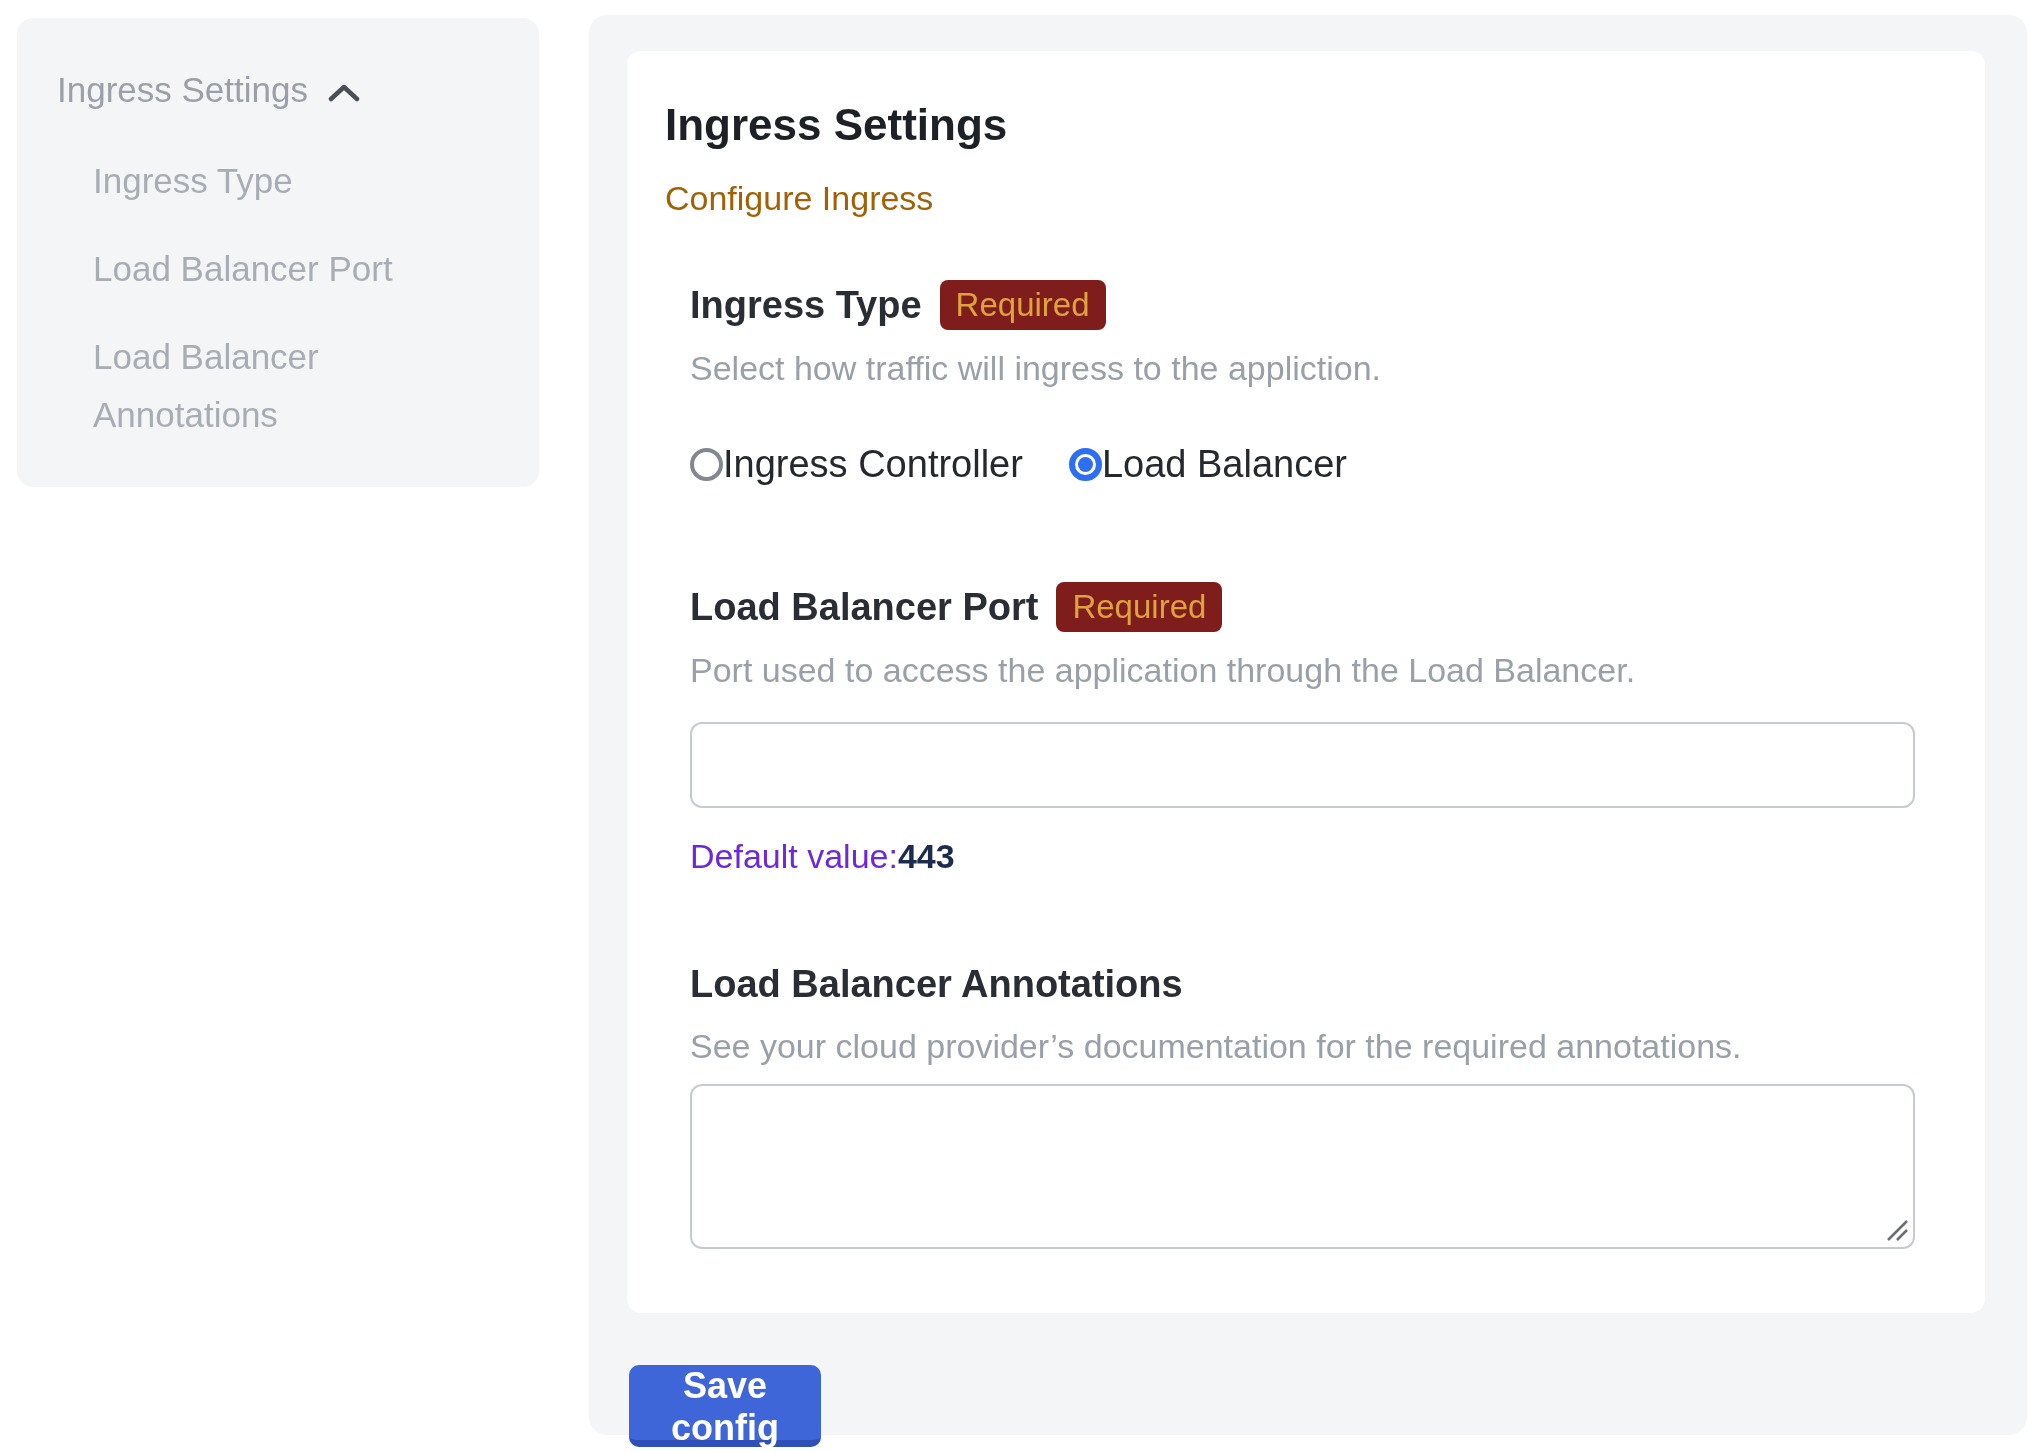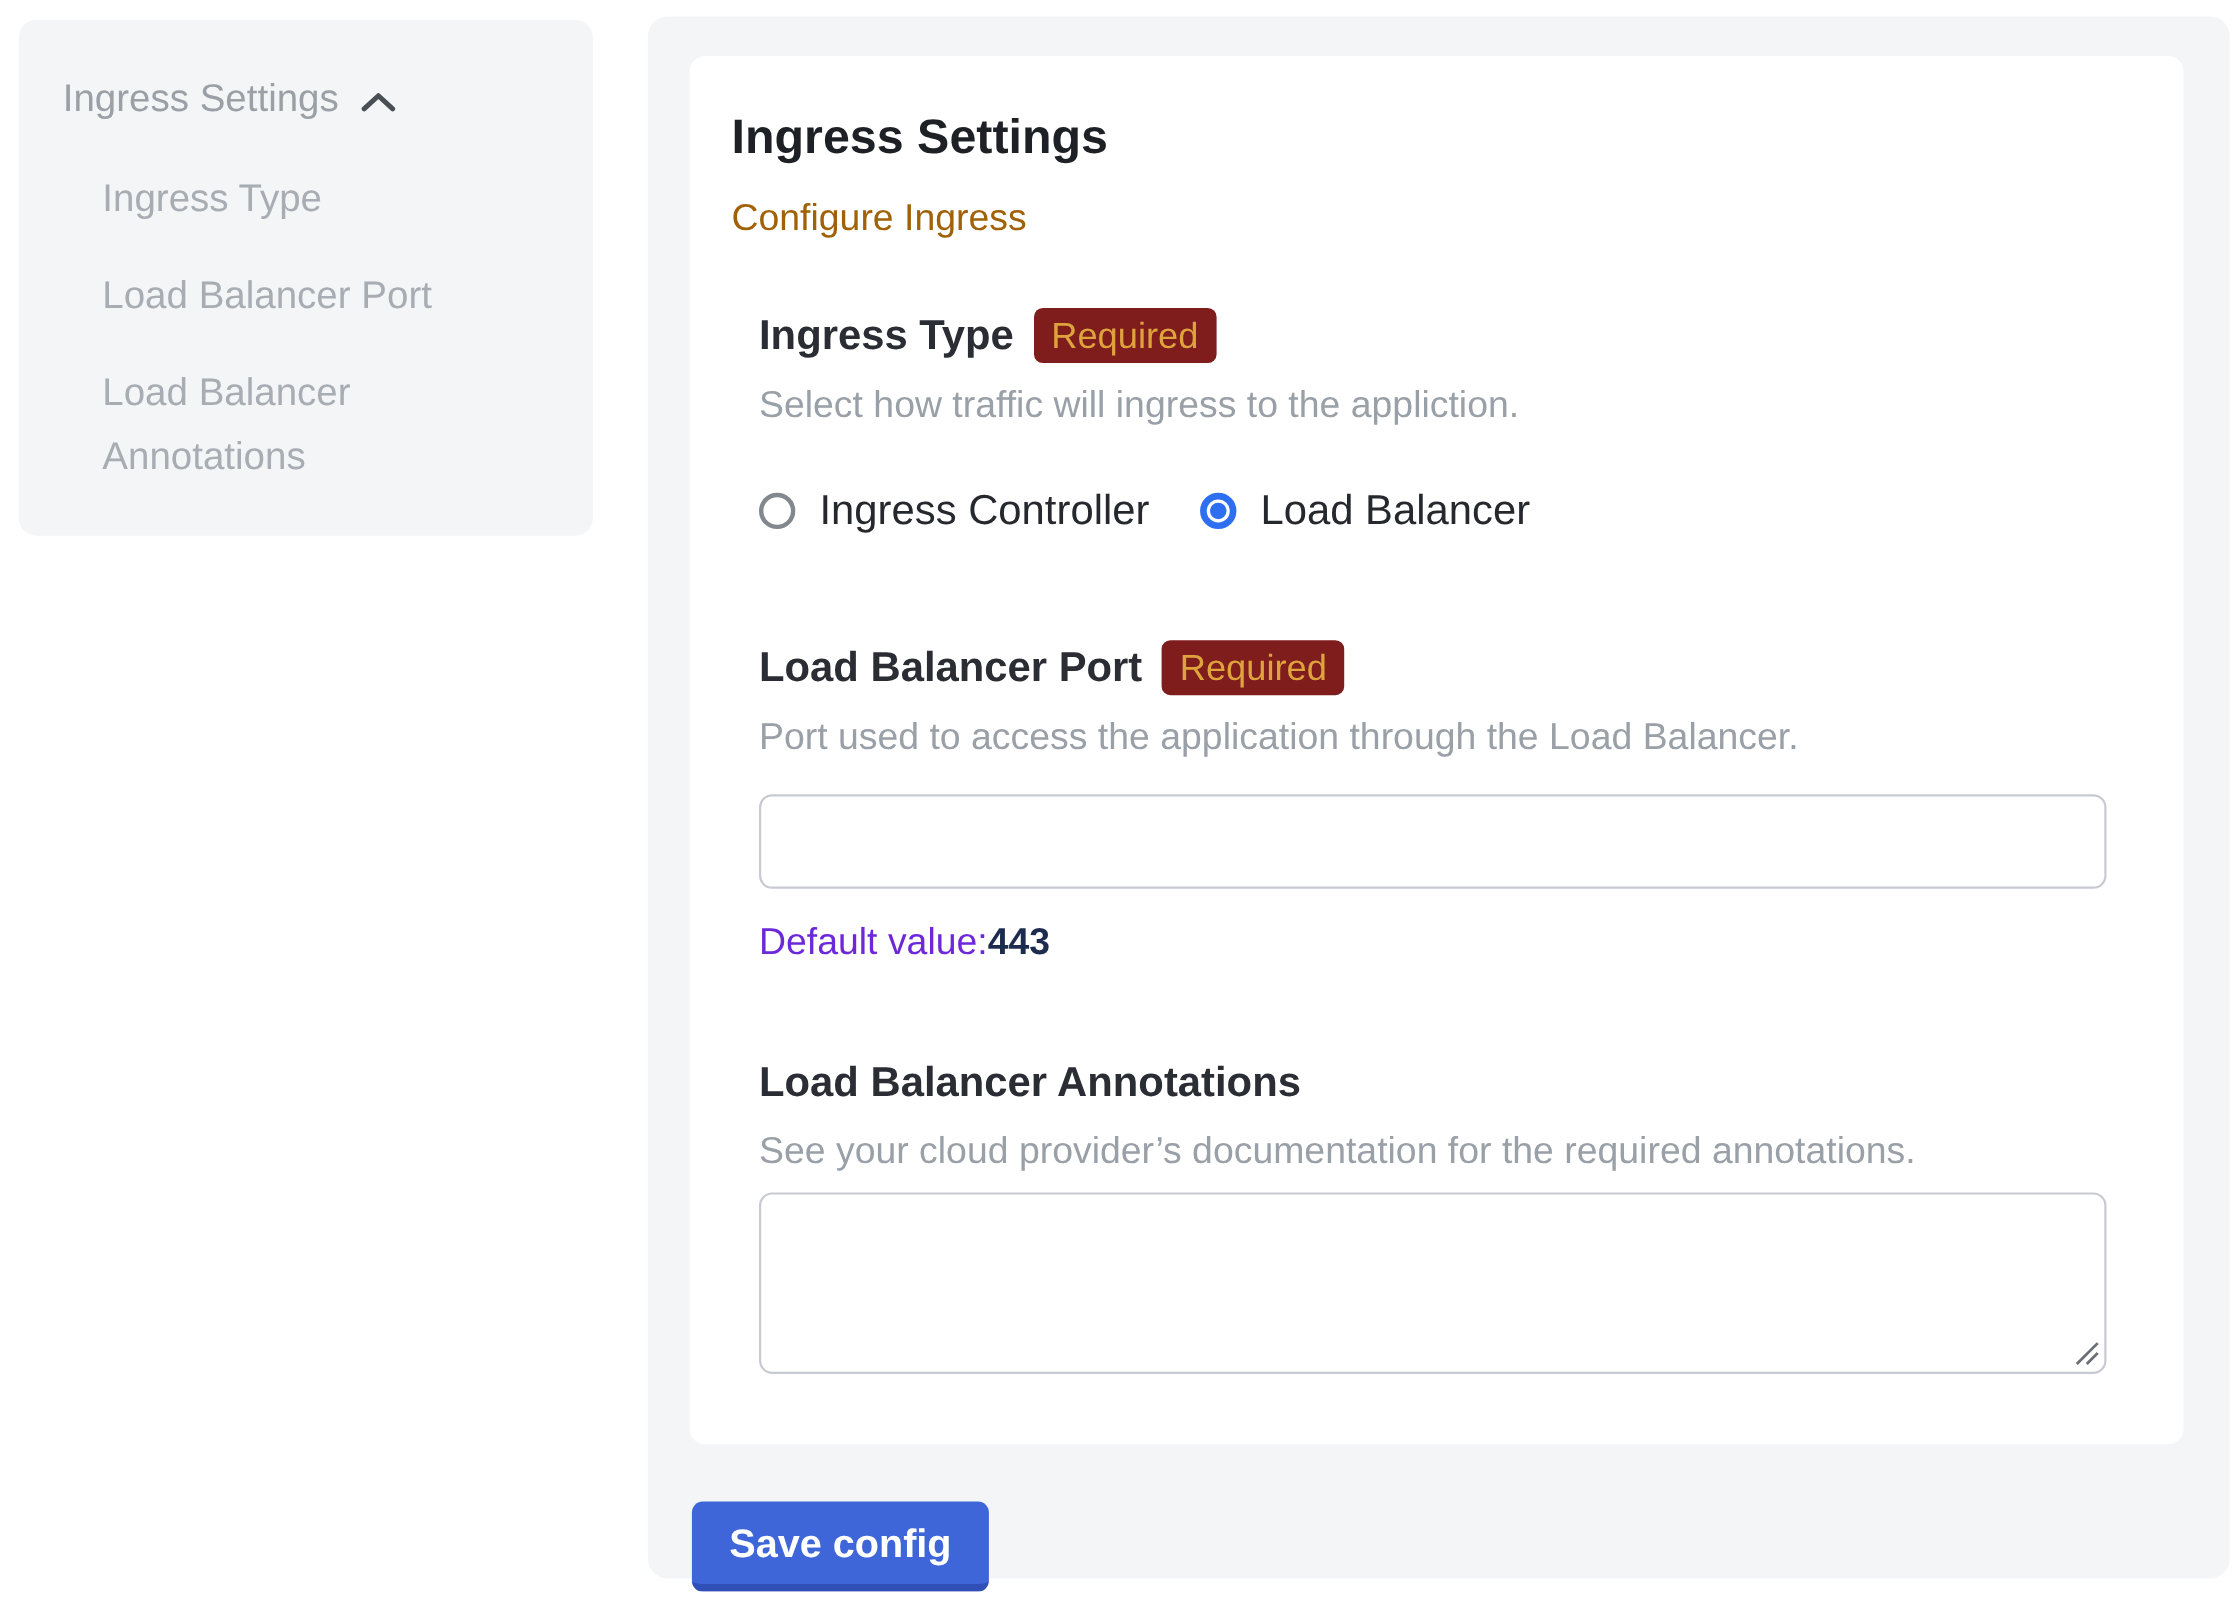--- a/index.html
+++ b/index.html
@@ -94,21 +94,21 @@
   }
   .section-desc {
     margin-top: 16px;
     font-size: 34px;
     line-height: 44px;
     color: #9aa0a7;
   }
 
   
   .radio-row { margin-top: 52px; display: flex; align-items: center; gap: 46px; }
-  .radio-option { display: flex; align-items: center; gap: 22px; cursor: pointer; }
+  .radio-option { display: flex; align-items: center; cursor: pointer; }
   .radio-circle {
     width: 33px; height: 33px;
     border-radius: 50%;
     border: 4px solid #83888f;
     background: #ffffff;
     display: inline-flex;
     align-items: center;
     justify-content: center;
     flex: none;
   }
@@ -159,21 +159,21 @@
     position: absolute;
     right: 5px; bottom: 6px;
     cursor: nwse-resize;
     line-height: 0;
   }
 
   
   .save-button {
     display: inline-block;
     margin: 52px 0 0 40px;
-    width: 270px;
+    width: 192px;
     height: 82px;
     background: #3f66d9;
     border: none;
     border-bottom: 7px solid #3050b8;
     border-radius: 10px;
     color: #ffffff;
     font-size: 36px;
     font-weight: 700;
     font-family: "Liberation Sans", "DejaVu Sans", sans-serif;
     cursor: pointer;

